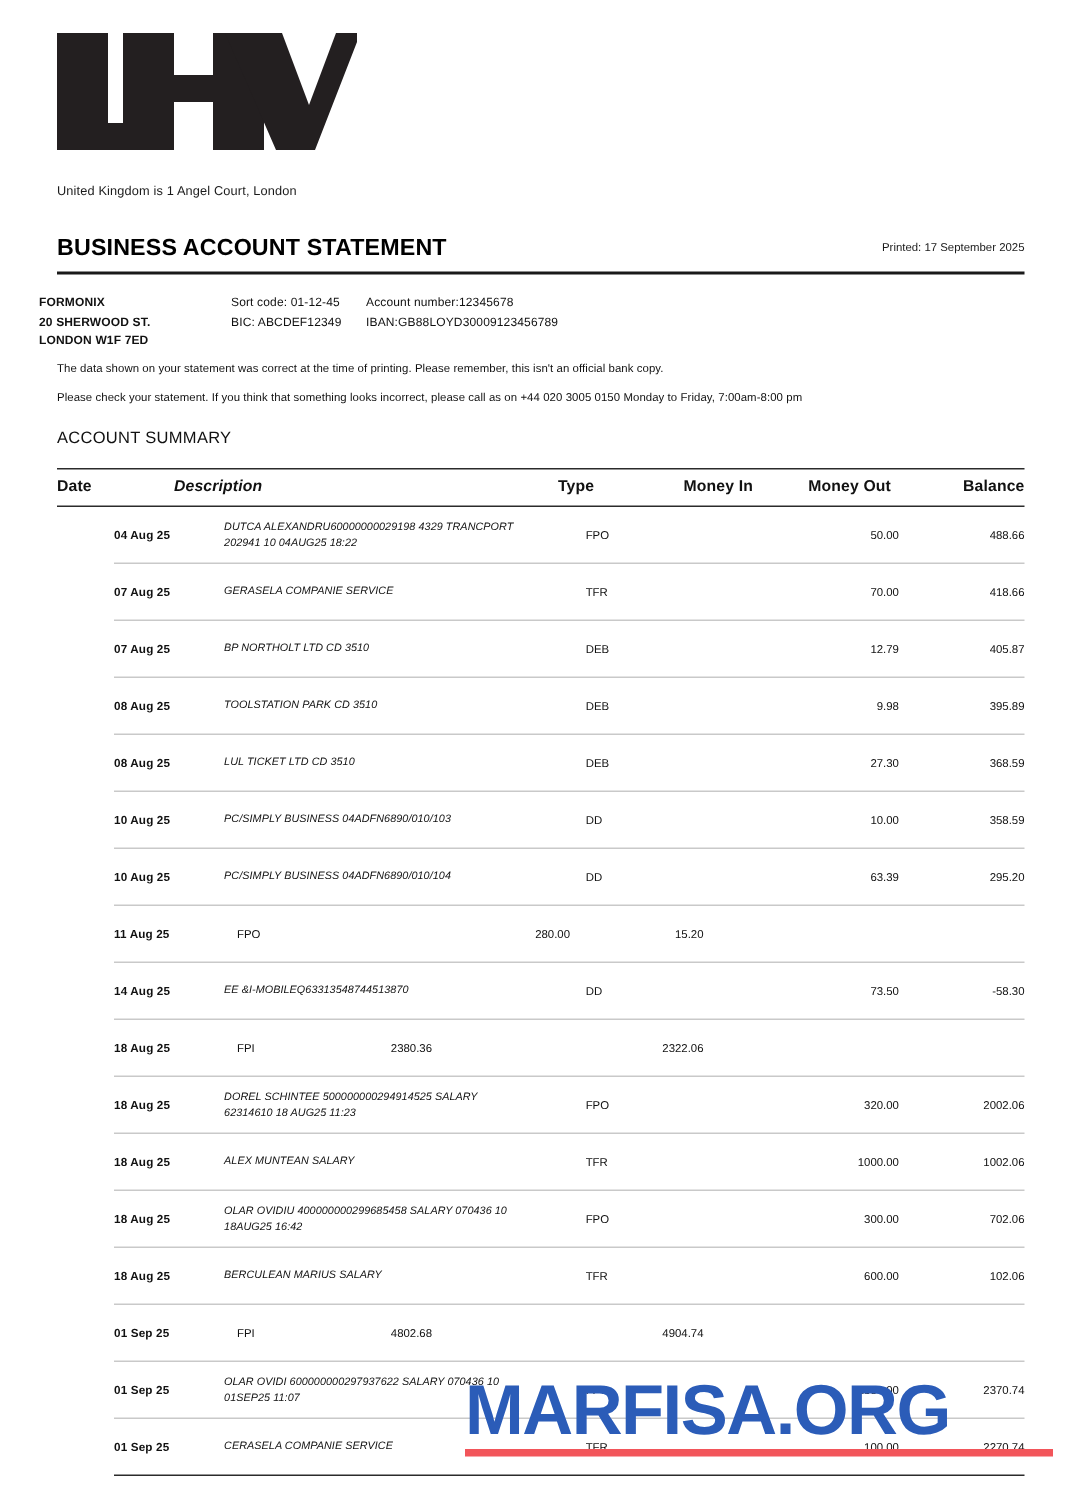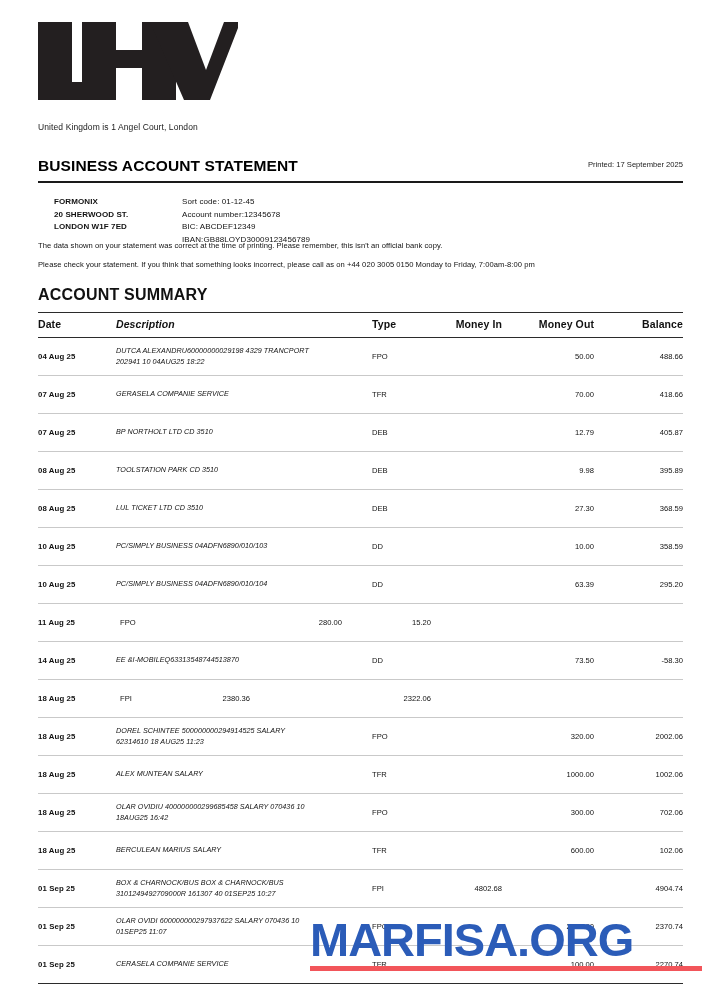--- a/index.html
+++ b/index.html
@@ -33,51 +33,52 @@
     font-size: 15.5px; font-weight: bold; letter-spacing: .1px;
     color: #000; line-height: 1;
   }
   .printed-on { font-size: 7.6px; color: #1a1a1a; padding-bottom: 2px; }
   .title-rule {
     position: absolute; left: 38px; top: 181px; width: 645px;
     height: 2px; background: #1a1a1a;
   }
 
   
-  .acct-wrap { position: absolute; left: 54px; top: 196px; width: 645px; display: flex; }
+  .acct-wrap { position: absolute; left: 26px; top: 196px; width: 645px; display: flex; }
   .acct-left { width: 128px; }
   .acct-left div { font-size: 8px; font-weight: bold; line-height: 12.5px; letter-spacing: .1px; }
   .acct-right { flex: 1; }
-  .acct-line { display: flex; font-size: 8px; line-height: 12.5px; letter-spacing: .1px; flex-direction: column; }
+  .acct-line { display: flex; font-size: 8px; line-height: 12.5px; letter-spacing: .1px; }
   .acct-line .c1 { width: 90px; }
   .acct-line .c2 { }
 
   
   .disclaimer { position: absolute; left: 38px; top: 240px; width: 650px; }
   .disclaimer p { margin: 0 0 8px 0; font-size: 7.6px; line-height: 11px; letter-spacing: .05px; }
 
   
   .summary-head {
     position: absolute; left: 38px; top: 286px;
-    font-size: 16px; font-weight: bold; letter-spacing: .2px;
+    font-size: 11px; font-weight: normal; letter-spacing: .2px;
   }
 
   
   .table { position: absolute; left: 38px; top: 312px; width: 645px; }
   .thead {
     display: flex; align-items: center;
     border-top: 1.6px solid #2b2b2b;
     border-bottom: 1.6px solid #2b2b2b;
     height: 26px; padding-bottom: 2px;
   }
   .thead div { font-size: 10.5px; font-weight: bold; letter-spacing: .1px; }
   .trow {
     display: flex; align-items: center;
     border-bottom: 1px solid #c9c9c9;
     min-height: 38px;
+    margin-left: 38px;
   }
   .trow.last { border-bottom: 1.6px solid #2b2b2b; }
   .c-date  { width: 78px; font-size: 7.8px; font-weight: bold; letter-spacing: .1px; }
   .c-desc  { width: 252px; font-size: 7.2px; line-height: 10.5px; letter-spacing: .05px; font-style: italic; }
   .c-type  { width: 58px; font-size: 7.6px; text-align: left; padding-left: 4px; }
   .c-in    { width: 76px; font-size: 7.6px; text-align: right; }
   .c-out   { width: 92px; font-size: 7.6px; text-align: right; }
   .c-bal   { width: 89px; font-size: 7.6px; text-align: right; }
 
   .thead .c-date { font-size: 10.5px; }
@@ -259,21 +260,20 @@
         <div class="trow">
           <div class="c-date">18 Aug 25</div>
           <div class="c-desc"><span>BERCULEAN MARIUS SALARY</span></div>
           <div class="c-type">TFR</div>
           <div class="c-in"></div>
           <div class="c-out">600.00</div>
           <div class="c-bal">102.06</div>
         </div>
         <div class="trow">
           <div class="c-date">01 Sep 25</div>
-          <div class="c-desc"><span>BOX &amp; CHARNOCK/BUS BOX &amp; CHARNOCK/BUS</span><span class="desc-line2">3101249492709000R 161307 40 01SEP25 10:27</span></div>
           <div class="c-type">FPI</div>
           <div class="c-in">4802.68</div>
           <div class="c-out"></div>
           <div class="c-bal">4904.74</div>
         </div>
         <div class="trow">
           <div class="c-date">01 Sep 25</div>
           <div class="c-desc"><span>OLAR OVIDI 600000000297937622 SALARY 070436 10</span><span class="desc-line2">01SEP25 11:07</span></div>
           <div class="c-type">FPO</div>
           <div class="c-in"></div>

